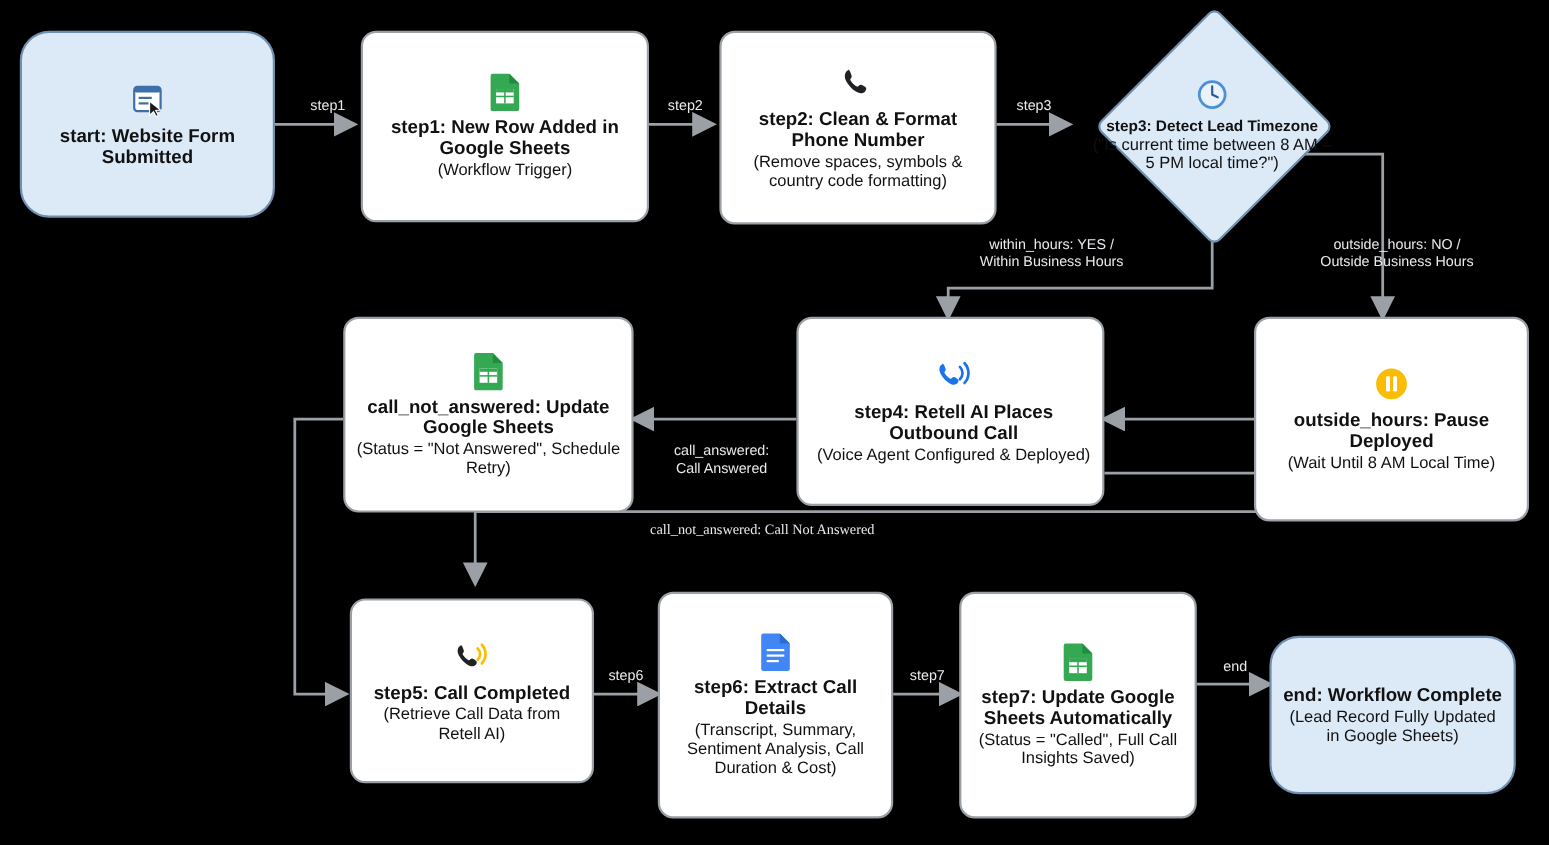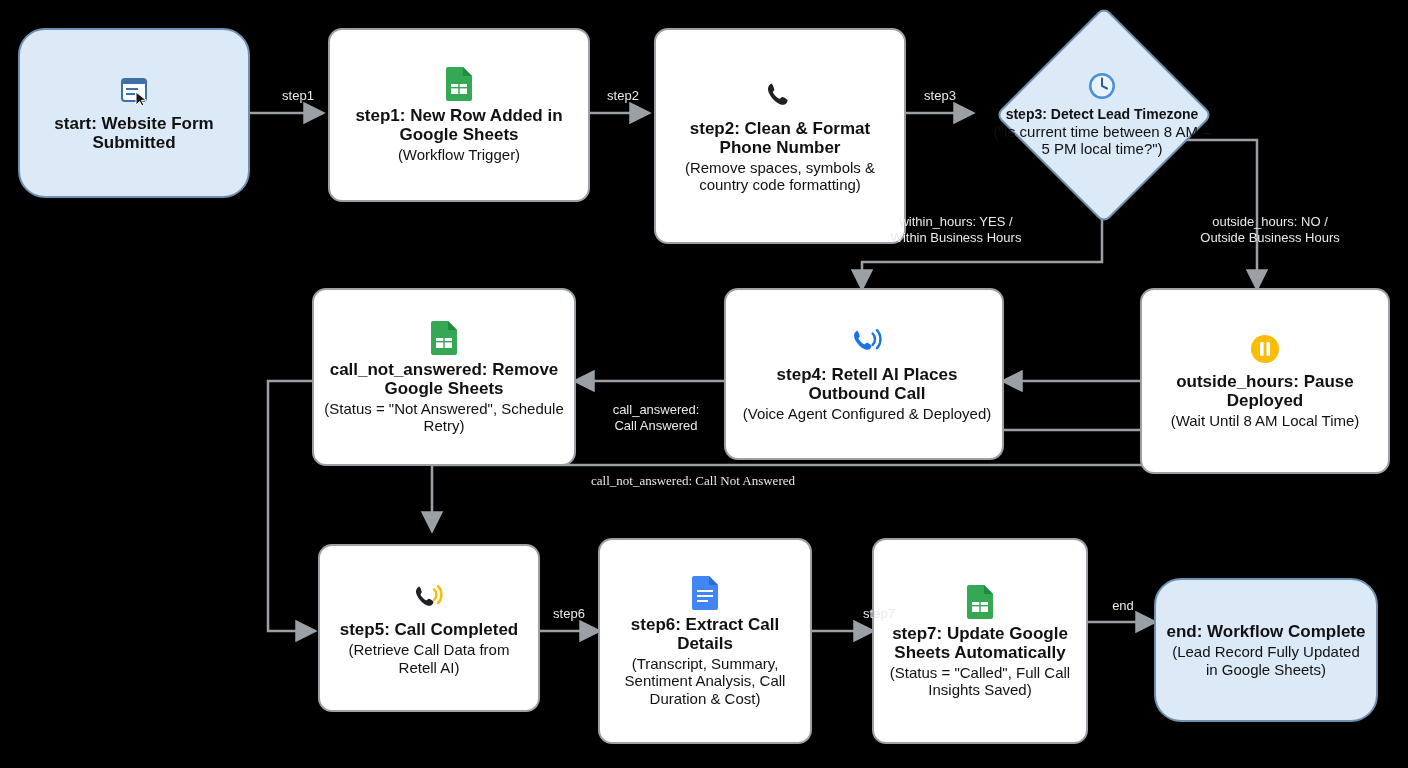--- a/index.html
+++ b/index.html
@@ -88,21 +88,21 @@
         <rect x="7" y="16" width="16" height="13" fill="#fff"></rect>
         <rect x="7" y="16" width="16" height="3" fill="#34a853"></rect>
         <rect x="14.3" y="16" width="1.4" height="13" fill="#34a853"></rect>
         <rect x="7" y="22" width="16" height="1.4" fill="#34a853"></rect>
       </svg>
     </span>
     <span class="ttl">step1: New Row Added in Google Sheets</span>
     <span class="sub">(Workflow Trigger)</span>
   </div>
 
-  <div class="node" style="left:654px;top:28px;width:252px;height:216px;">
+  <div class="node" style="left:654px;top:28px;width:252px;height:176px;">
     <span class="ico">
       <svg width="34" height="34" viewBox="0 0 34 34">
         <path d="M9.5 4.5c-1.6 0-3.2 1.3-4 3-1.2 2.6-.4 6 2.4 9.9 2.9 3.9 6 6.6 9.1 7.8 2.6 1 4.9.6 6.2-.8 1.1-1.2 1.6-2.6 1.1-3.6-.3-.6-3.4-2.6-4.3-2.8-.8-.2-1.6.2-2.3 1-.6.7-1 .9-1.6.7-1.4-.5-3.6-2.3-5.1-4.4-1-1.4-1.2-2.1-.8-2.7.5-.7 1.1-1.2 1.1-2 0-.9-1.4-4.5-2-5.2-.3-.5-1.1-.9-1.8-.9z" fill="#202124"></path>
       </svg>
     </span>
     <span class="ttl">step2: Clean &amp; Format Phone Number</span>
     <span class="sub">(Remove spaces, symbols &amp; country code formatting)</span>
   </div>
 
   <div class="diamond" style="left:982px;top:8px;">
@@ -148,21 +148,21 @@
     <span class="ico">
       <svg width="30" height="36" viewBox="0 0 30 36">
         <path d="M2 2 h17 l9 9 v23 a2 2 0 0 1 -2 2 H4 a2 2 0 0 1 -2 -2 V4 a2 2 0 0 1 2 -2z" fill="#34a853"></path>
         <path d="M19 2 l9 9 h-9z" fill="#1e8e3e"></path>
         <rect x="7" y="16" width="16" height="13" fill="#fff"></rect>
         <rect x="7" y="16" width="16" height="3" fill="#34a853"></rect>
         <rect x="14.3" y="16" width="1.4" height="13" fill="#34a853"></rect>
         <rect x="7" y="22" width="16" height="1.4" fill="#34a853"></rect>
       </svg>
     </span>
-    <span class="ttl">call_not_answered: Remove Google Sheets</span>
+    <span class="ttl">call_not_answered: Update Google Sheets</span>
     <span class="sub">(Status = "Not Answered", Schedule Retry)</span>
   </div>
 
   <div class="node" style="left:318px;top:544px;width:222px;height:168px;">
     <span class="ico">
       <svg width="36" height="34" viewBox="0 0 36 34">
         <path d="M8.5 6c-1.5 0-3 1.3-3.8 2.9-1.1 2.5-.3 5.7 2.3 9.4 2.8 3.7 5.7 6.3 8.6 7.4 2.5 1 4.6.6 5.9-.8 1-1.1 1.5-2.4 1-3.4-.3-.6-3.2-2.5-4-2.7-.8-.2-1.5.2-2.2 1-.6.6-.9.8-1.5.6-1.3-.5-3.4-2.2-4.8-4.2-.9-1.3-1.1-2-.7-2.6.5-.7 1-1.1 1-1.9 0-.8-1.3-4.3-1.9-4.9-.3-.5-1-.8-1.9-.8z" fill="#202124"></path>
         <path d="M23.5 9 a7.5 7.5 0 0 1 0 11" stroke="#fbbc04" stroke-width="2.6" fill="none" stroke-linecap="round"></path>
         <path d="M27.5 5.5 a13 13 0 0 1 0 18" stroke="#fbbc04" stroke-width="2.6" fill="none" stroke-linecap="round"></path>
       </svg>
@@ -214,16 +214,16 @@
 
   <div class="edge-label" style="left:1146px;top:214px;width:248px;">outside_hours: NO /
 Outside Business Hours</div>
 
   <div class="edge-label" style="left:586px;top:402px;width:140px;">call_answered:
 Call Answered</div>
 
   <div class="edge-label" style="left:528px;top:473px;width:330px;font-family:Liberation Serif, serif;">call_not_answered: Call Not Answered</div>
 
   <div class="edge-label" style="left:538px;top:606px;width:62px;">step6</div>
-  <div class="edge-label" style="left:812px;top:606px;width:62px;padding-left:36px;">step7</div>
+  <div class="edge-label" style="left:812px;top:606px;width:62px;">step7</div>
   <div class="edge-label" style="left:1092px;top:598px;width:62px;">end</div>
 
 </div>
 
 </body></html>

